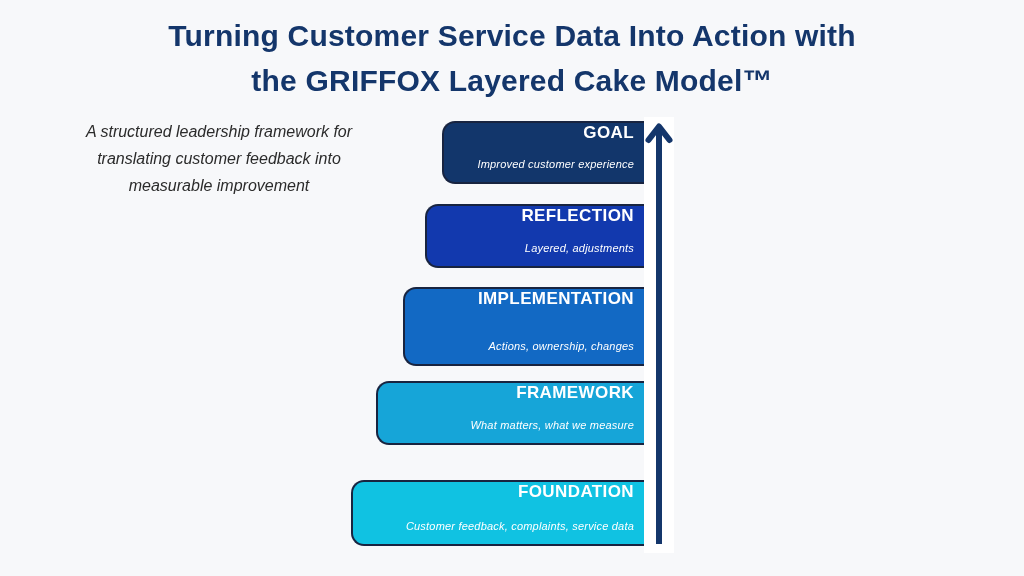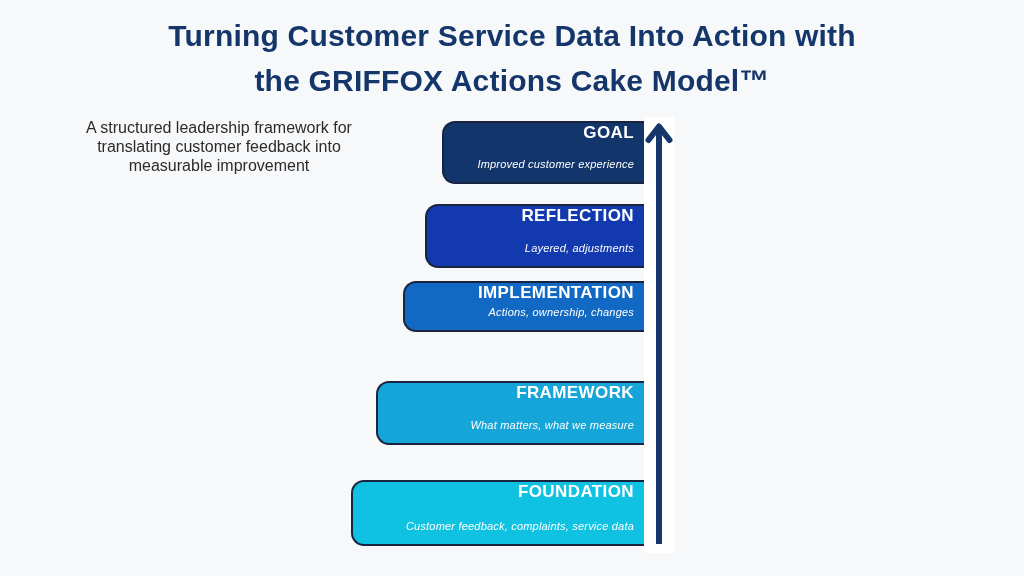--- a/index.html
+++ b/index.html
@@ -26,22 +26,23 @@
     line-height: 45px;
     letter-spacing: 0.2px;
   }
   .title span { display: block; }
   .tagline {
     position: absolute;
     left: 60px;
     top: 118px;
     width: 318px;
     text-align: center;
+    font-style: italic;
     font-size: 16px;
-    line-height: 19px;
+    line-height: 27px;
     color: #2b2b2b;
     white-space: pre-line;
   }
   .layer {
     position: absolute;
     border: 2px solid #182440;
     border-right: none;
     border-radius: 13px 0 0 13px;
     color: #ffffff;
     display: flex;
@@ -58,21 +59,21 @@
   }
   .layer-desc {
     font-size: 11px;
     font-style: italic;
     letter-spacing: 0.2px;
     white-space: nowrap;
   }
   
   .layer-0 { left: 442px; top: 121px; width: 202px; height: 63px; }
   .layer-1 { left: 425px; top: 204px; width: 219px; height: 64px; text-align: right; }
-  .layer-2 { left: 403px; top: 281px; width: 241px; height: 51px; }
+  .layer-2 { left: 403px; top: 287px; width: 241px; height: 79px; }
   .layer-3 { left: 376px; top: 381px; width: 268px; height: 64px; }
   .layer-4 { left: 351px; top: 480px; width: 293px; height: 66px; }
   .arrow-strip {
     position: absolute;
     left: 644px;
     top: 117px;
     width: 30px;
     height: 436px;
     background: #ffffff;
   }
@@ -85,21 +86,21 @@
     display: block;
   }
 </style>
 </head>
 <body>
 
 <div class="page">
 
   <h1 class="title" style="color: rgb(20, 54, 107);">
     <span>Turning Customer Service Data Into Action with</span>
-    <span>the GRIFFOX Actions Cake Model™</span>
+    <span>the GRIFFOX Layered Cake Model™</span>
   </h1>
 
   <div class="tagline">A structured leadership framework for
 translating customer feedback into
 measurable improvement</div>
 
   <div class="layer layer-0" style="background-color: rgb(18, 54, 107);">
     <div class="layer-title">GOAL</div>
     <div class="layer-desc">Improved customer experience</div>
   </div>

